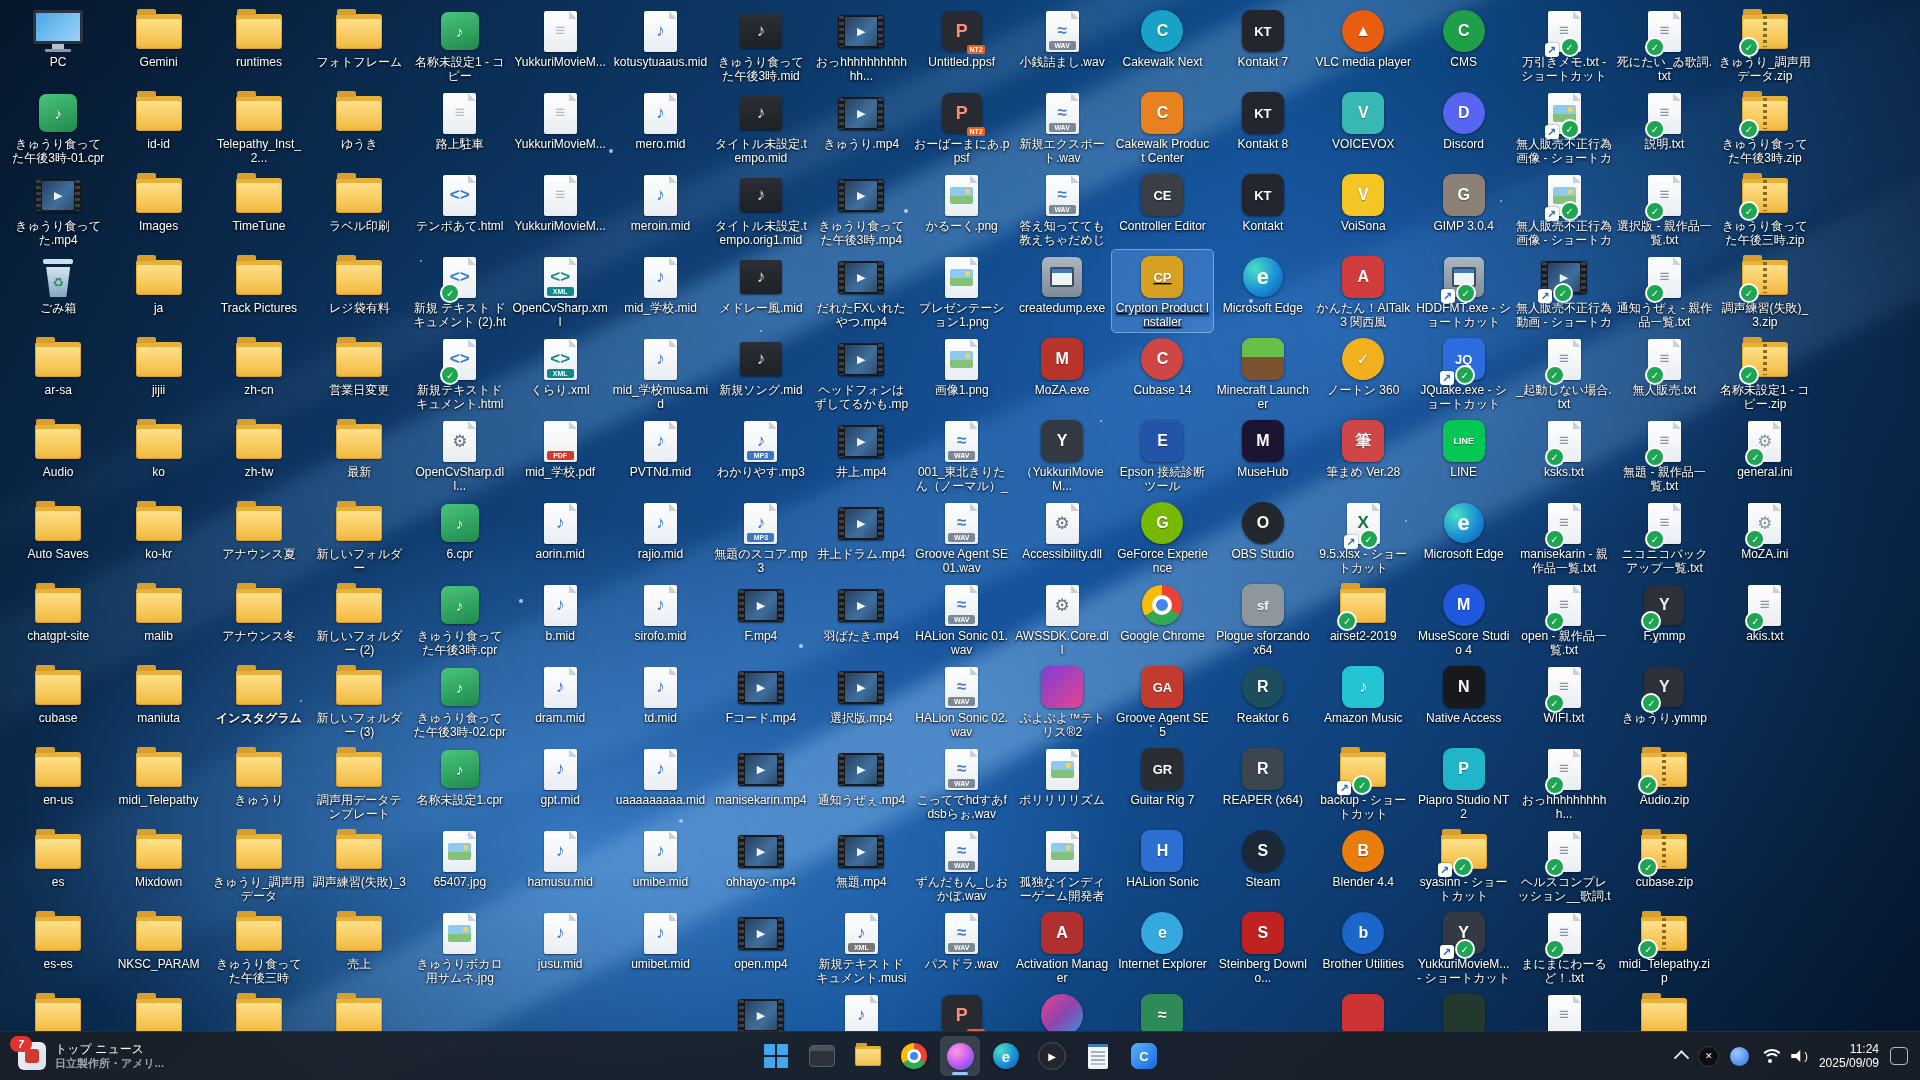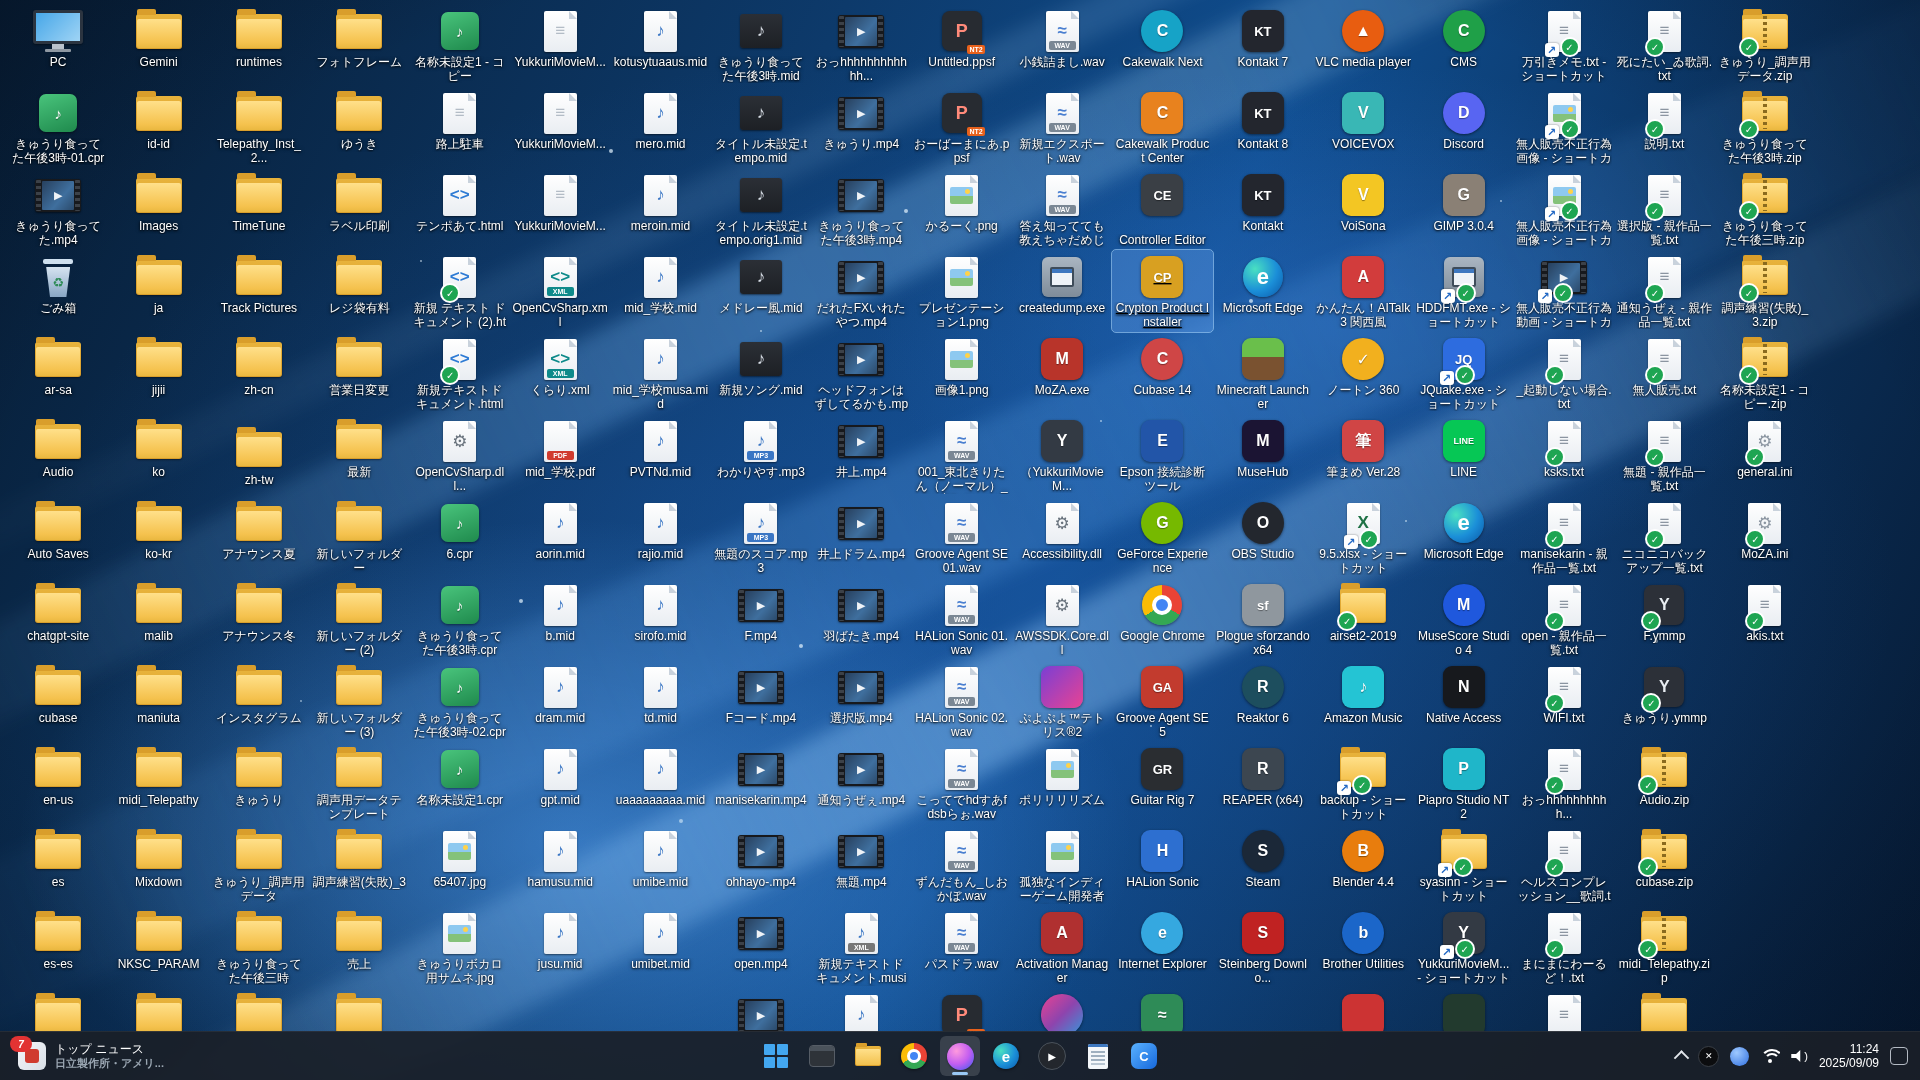--- a/index.html
+++ b/index.html
@@ -544,21 +544,21 @@
     </div>
     <div class="cell" title="答え知ってても教えちゃだめじゃん.wav" style="grid-area: 3 / 11;">
       <div class="g">
         <span class="ic-page">
           <i class="pg-g" style="color:#4a7fd0">≈</i>
           <i class="pg-b" style="background:#7a8794">WAV</i>
         </span>
       </div>
       <div class="lbl">答え知ってても教えちゃだめじゃん.wav</div>
     </div>
-    <div class="cell" title="Controller Editor" style="grid-area: 3 / 12; gap: 14px;">
+    <div class="cell" title="Controller Editor" style="grid-area: 3 / 12;">
       <div class="g">
         <span class="ic-app" style="background:#3a3f45;font-size:13px;">CE</span>
       </div>
       <div class="lbl">Controller Editor</div>
     </div>
     <div class="cell" title="Kontakt" style="grid-area: 3 / 13;">
       <div class="g">
         <span class="ic-app" style="background:#23262e;font-size:13px;">KT</span>
       </div>
       <div class="lbl">Kontakt</div>
@@ -881,21 +881,21 @@
         <span class="ic-folder"></span>
       </div>
       <div class="lbl">Audio</div>
     </div>
     <div class="cell" title="ko" style="grid-area: 6 / 2;">
       <div class="g">
         <span class="ic-folder"></span>
       </div>
       <div class="lbl">ko</div>
     </div>
-    <div class="cell" title="zh-tw" style="grid-area: 6 / 3; justify-content: center;">
+    <div class="cell" title="zh-tw" style="grid-area: 6 / 3;">
       <div class="g">
         <span class="ic-folder"></span>
       </div>
       <div class="lbl">zh-tw</div>
     </div>
     <div class="cell" title="最新" style="grid-area: 6 / 4;">
       <div class="g">
         <span class="ic-folder"></span>
       </div>
       <div class="lbl">最新</div>
@@ -1280,21 +1280,21 @@
         <span class="ic-folder"></span>
       </div>
       <div class="lbl">cubase</div>
     </div>
     <div class="cell" title="maniuta" style="grid-area: 9 / 2;">
       <div class="g">
         <span class="ic-folder"></span>
       </div>
       <div class="lbl">maniuta</div>
     </div>
-    <div class="cell" title="インスタグラム" style="grid-area: 9 / 3;">
+    <div class="cell" title="インスタグラム" style="grid-area: 9 / 3; font-weight: bold;">
       <div class="g">
         <span class="ic-folder"></span>
       </div>
       <div class="lbl">インスタグラム</div>
     </div>
     <div class="cell" title="新しいフォルダー (3)" style="grid-area: 9 / 4;">
       <div class="g">
         <span class="ic-folder"></span>
       </div>
       <div class="lbl">新しいフォルダー (3)</div>

